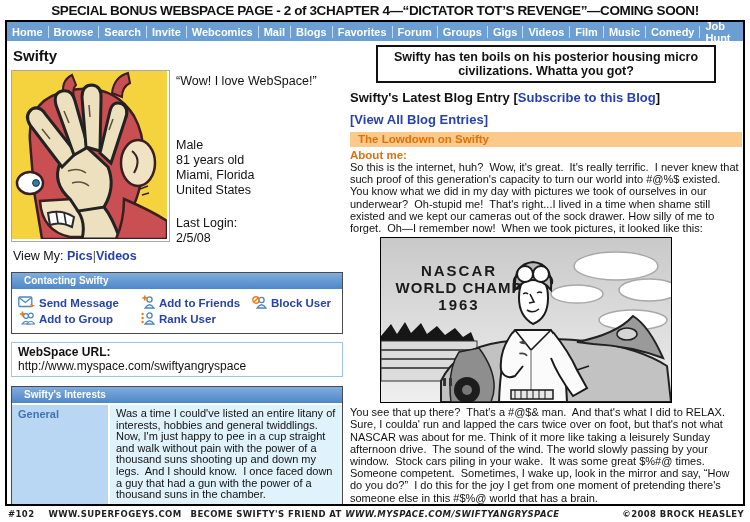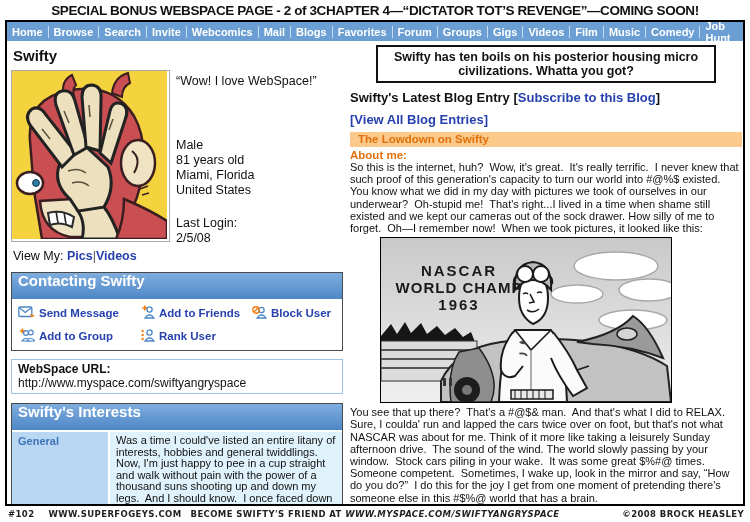--- a/index.html
+++ b/index.html
@@ -32,26 +32,26 @@
   .avatar-box{width:157px;height:170px;border:1px solid #aaa;flex-shrink:0;}
   .profile-info{position:relative;margin-left:6px;width:152px;font-size:12.5px;line-height:15px;}
   .pi-quote{position:absolute;top:4px;}
   .pi-details{position:absolute;top:68px;}
   .pi-login{position:absolute;top:146px;}
   .view-my{margin:7px 0 0 2px;font-size:12.5px;}
   a.lnk{color:#2742ae;font-weight:bold;text-decoration:none;cursor:pointer;}
   .sep{color:#555;font-weight:normal;}
   .std-box{border:1px solid #4a4a4a;margin-top:9px;}
   .box-header{
-    height:26px;background:linear-gradient(#7fadde,#4e87c7);color:#fff;font-weight:bold;
-    font-size:15px;line-height:16px;padding-left:6px;
+    height:16px;background:linear-gradient(#7fadde,#4e87c7);color:#fff;font-weight:bold;
+    font-size:10px;line-height:16px;padding-left:12px;
   }
   .contact-grid{
     display:grid;grid-template-columns:122px 112px 88px;
-    padding:6px 2px 6px 6px;row-gap:7px;background:#fff;
+    padding:6px 2px 6px 6px;background:#fff;
   }
   .contact-link{display:flex;align-items:center;gap:4px;color:#2742ae;font-weight:bold;font-size:11.5px;cursor:pointer;}
   .contact-link svg{flex-shrink:0;}
   .url-box{border:1px solid #9cc3e5;margin-top:8px;padding:2px 6px 3px;font-size:12px;line-height:14px;}
   .url-label{font-weight:bold;}
   .interest-row{display:flex;margin-top:2px;}
   .interest-cat{
     width:96px;background:#b9d6f3;color:#3f74b8;font-weight:bold;font-size:11px;
     padding:3px 6px;box-sizing:border-box;flex-shrink:0;margin-right:2px;
   }

